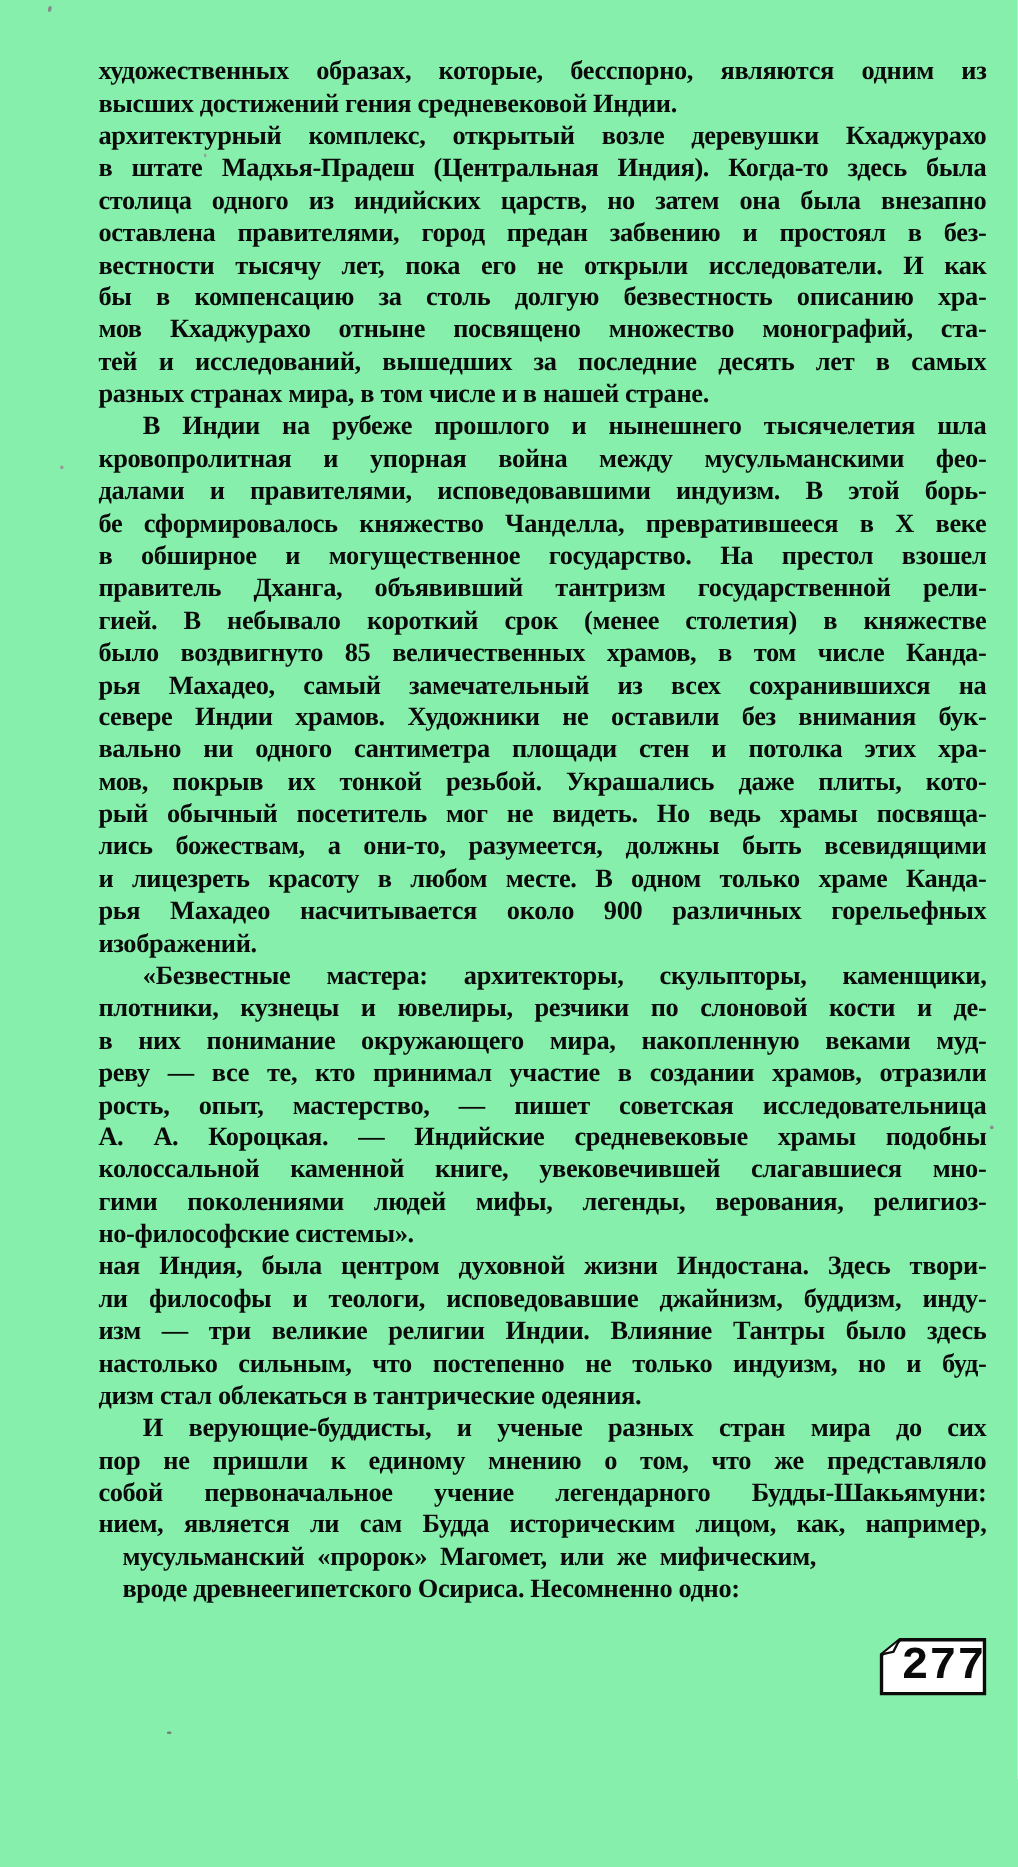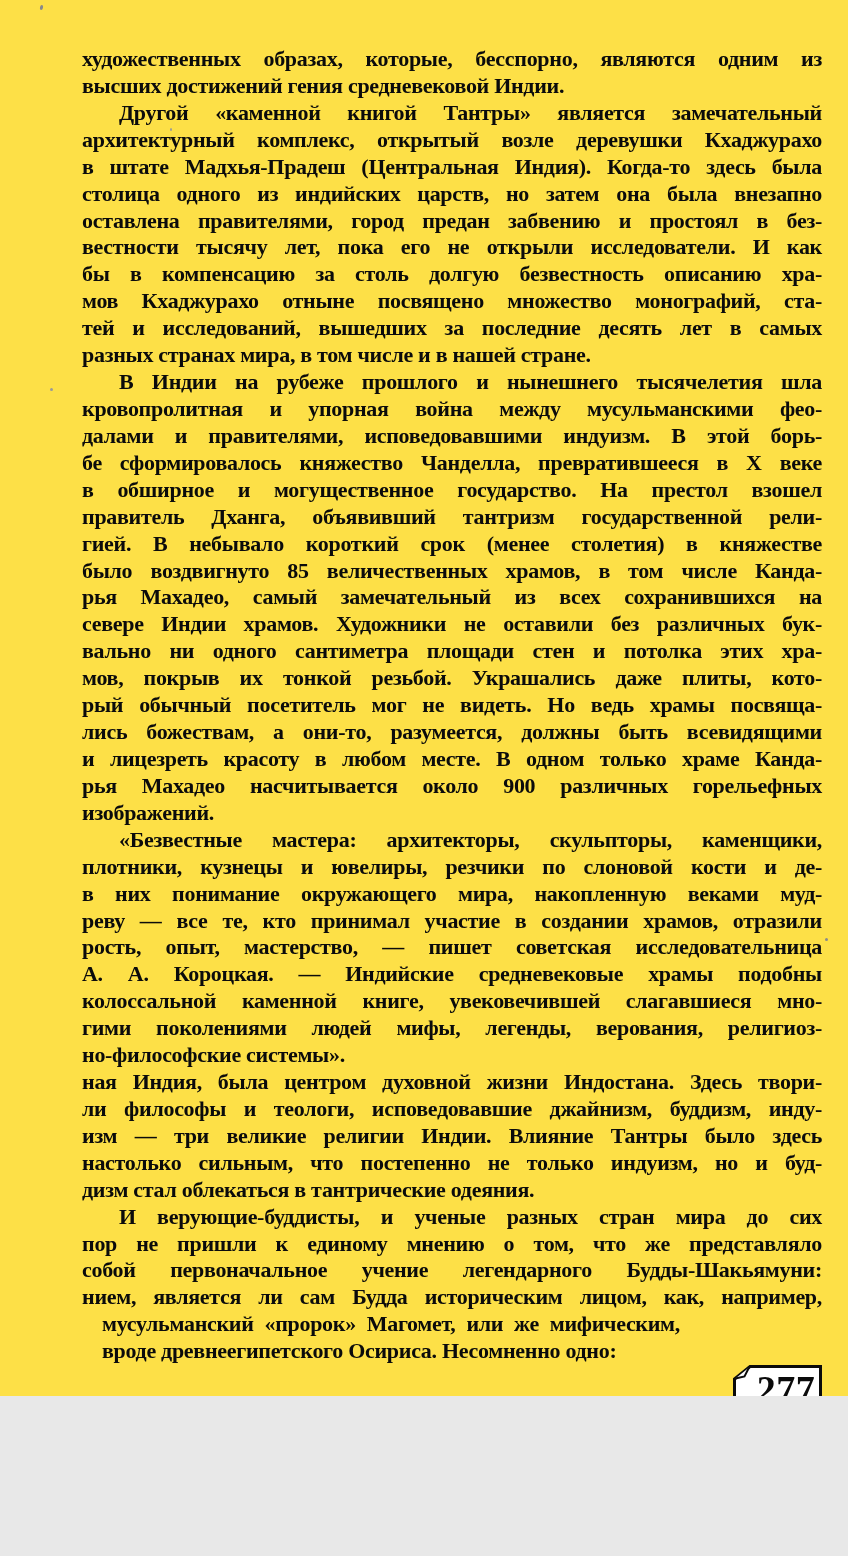--- a/index.html
+++ b/index.html
@@ -1,22 +1,22 @@
 <!DOCTYPE html>
 <html><head>
 <meta charset="utf-8">
 <title>Document</title>
 <style>
   html, body { margin: 0; padding: 0; background: #e8e8e8; }
   .page {
     position: relative;
     width: 848px;
-    height: 1396px;
+    height: 1556px;
     margin: 0 auto;
-    background: #fde047;
+    background: #86efac;
     overflow: hidden;
     font-family: "Liberation Serif", serif;
   }
   .text-block {
     position: absolute;
     left: 82px;
     top: 46px;
     width: 740px;
     color: #0b0b0b;
     font-weight: bold;
@@ -38,21 +38,21 @@
     top: 1365px;
     width: 89px;
     height: 48px;
   }
   .page-badge svg { position: absolute; left: 0; top: 0; }
   .page-badge .num {
     position: absolute;
     left: 0; right: 0; top: 3px;
     text-align: center;
     padding-left: 17px;
-    font-family: Liberation Serif, serif;
+    font-family: Liberation Mono, monospace;
     font-weight: bold;
     font-size: 38px;
     line-height: 42px;
     color: #0b0b0b;
     letter-spacing: 0.5px;
   }
   .speck { position: absolute; border-radius: 50%; }
   .s1 { left: 40px;  top: 5px;    width: 3px; height: 5px; background: #8a8a8a; transform: rotate(15deg); }
   .s2 { left: 50px;  top: 388px;  width: 3px; height: 3px; background: #9a9a9a; }
   .s3 { left: 139px; top: 1443px; width: 4px; height: 2px; background: #787878; }
@@ -60,40 +60,39 @@
   .s5 { left: 825px; top: 938px;  width: 3px; height: 3px; background: #8a8a8a; }
 </style>
 </head>
 <body>
 
 <div class="page">
 
   <div class="text-block" id="text-block">
       <div class="line">художественных образах, которые, бесспорно, являются одним из</div>
       <div class="line lastline">высших достижений гения средневековой Индии.</div>
-      <div class="line indent">Другой «каменной книгой Тантры» является замечательный</div>
       <div class="line">архитектурный комплекс, открытый возле деревушки Кхаджурахо</div>
       <div class="line">в штате Мадхья-Прадеш (Центральная Индия). Когда-то здесь была</div>
       <div class="line">столица одного из индийских царств, но затем она была внезапно</div>
       <div class="line">оставлена правителями, город предан забвению и простоял в без-</div>
       <div class="line">вестности тысячу лет, пока его не открыли исследователи. И как</div>
       <div class="line">бы в компенсацию за столь долгую безвестность описанию хра-</div>
       <div class="line">мов Кхаджурахо отныне посвящено множество монографий, ста-</div>
       <div class="line">тей и исследований,  вышедших за последние десять лет в самых</div>
       <div class="line lastline">разных странах мира, в том числе и в нашей стране.</div>
       <div class="line indent">В Индии на рубеже прошлого и нынешнего тысячелетия шла</div>
       <div class="line">кровопролитная и упорная война между мусульманскими фео-</div>
       <div class="line">далами и правителями, исповедовавшими индуизм. В этой борь-</div>
       <div class="line">бе сформировалось княжество Чанделла, превратившееся в X веке</div>
       <div class="line">в обширное и могущественное государство. На престол взошел</div>
       <div class="line">правитель Дханга, объявивший тантризм государственной рели-</div>
       <div class="line">гией. В небывало короткий срок (менее столетия) в княжестве</div>
       <div class="line">было воздвигнуто 85 величественных храмов, в том числе Канда-</div>
       <div class="line">рья Махадео, самый замечательный из всех сохранившихся на</div>
-      <div class="line">севере Индии храмов. Художники не оставили без различных бук-</div>
+      <div class="line">севере Индии храмов. Художники не оставили без внимания бук-</div>
       <div class="line">вально ни одного сантиметра площади стен и потолка этих хра-</div>
       <div class="line">мов, покрыв их тонкой резьбой. Украшались даже плиты, кото-</div>
       <div class="line">рый обычный посетитель мог не видеть. Но ведь храмы посвяща-</div>
       <div class="line">лись божествам, а они-то, разумеется, должны быть всевидящими</div>
       <div class="line">и лицезреть красоту в любом месте. В одном только храме Канда-</div>
       <div class="line">рья Махадео насчитывается около 900 различных горельефных</div>
       <div class="line lastline">изображений.</div>
       <div class="line indent">«Безвестные мастера: архитекторы, скульпторы, каменщики,</div>
       <div class="line">плотники, кузнецы и ювелиры, резчики по слоновой кости и де-</div>
       <div class="line">в них понимание окружающего мира, накопленную веками муд-</div>

